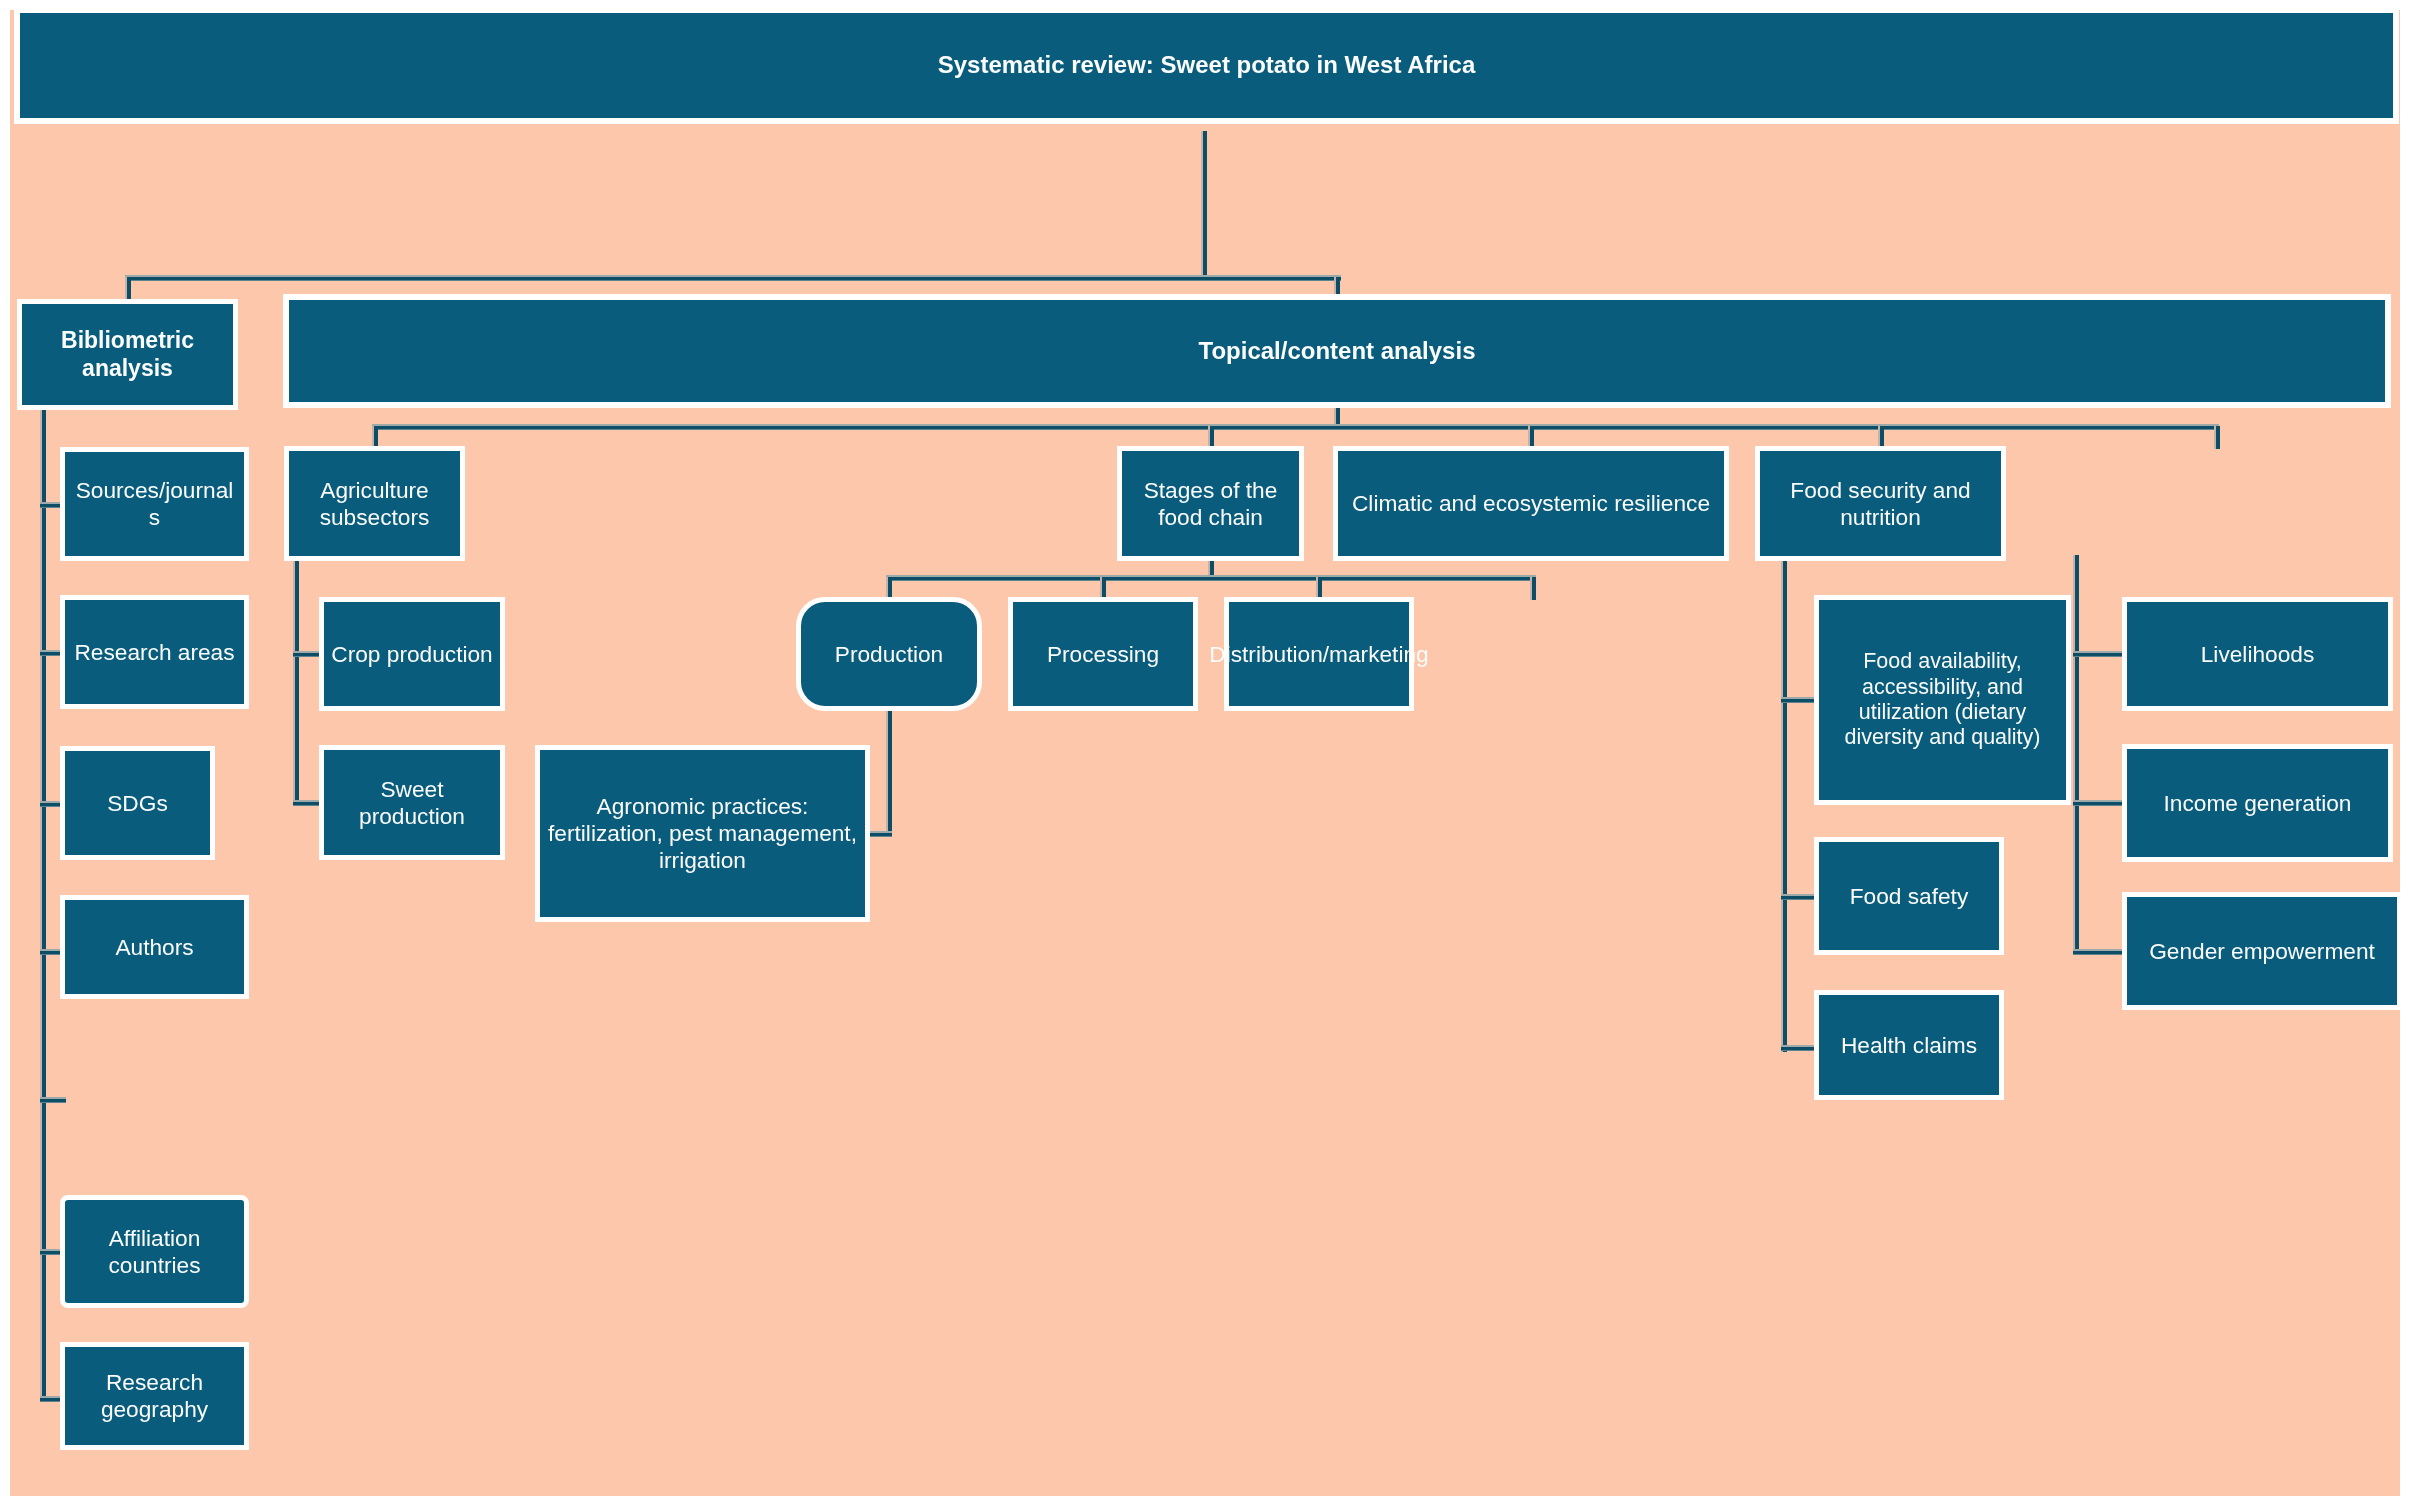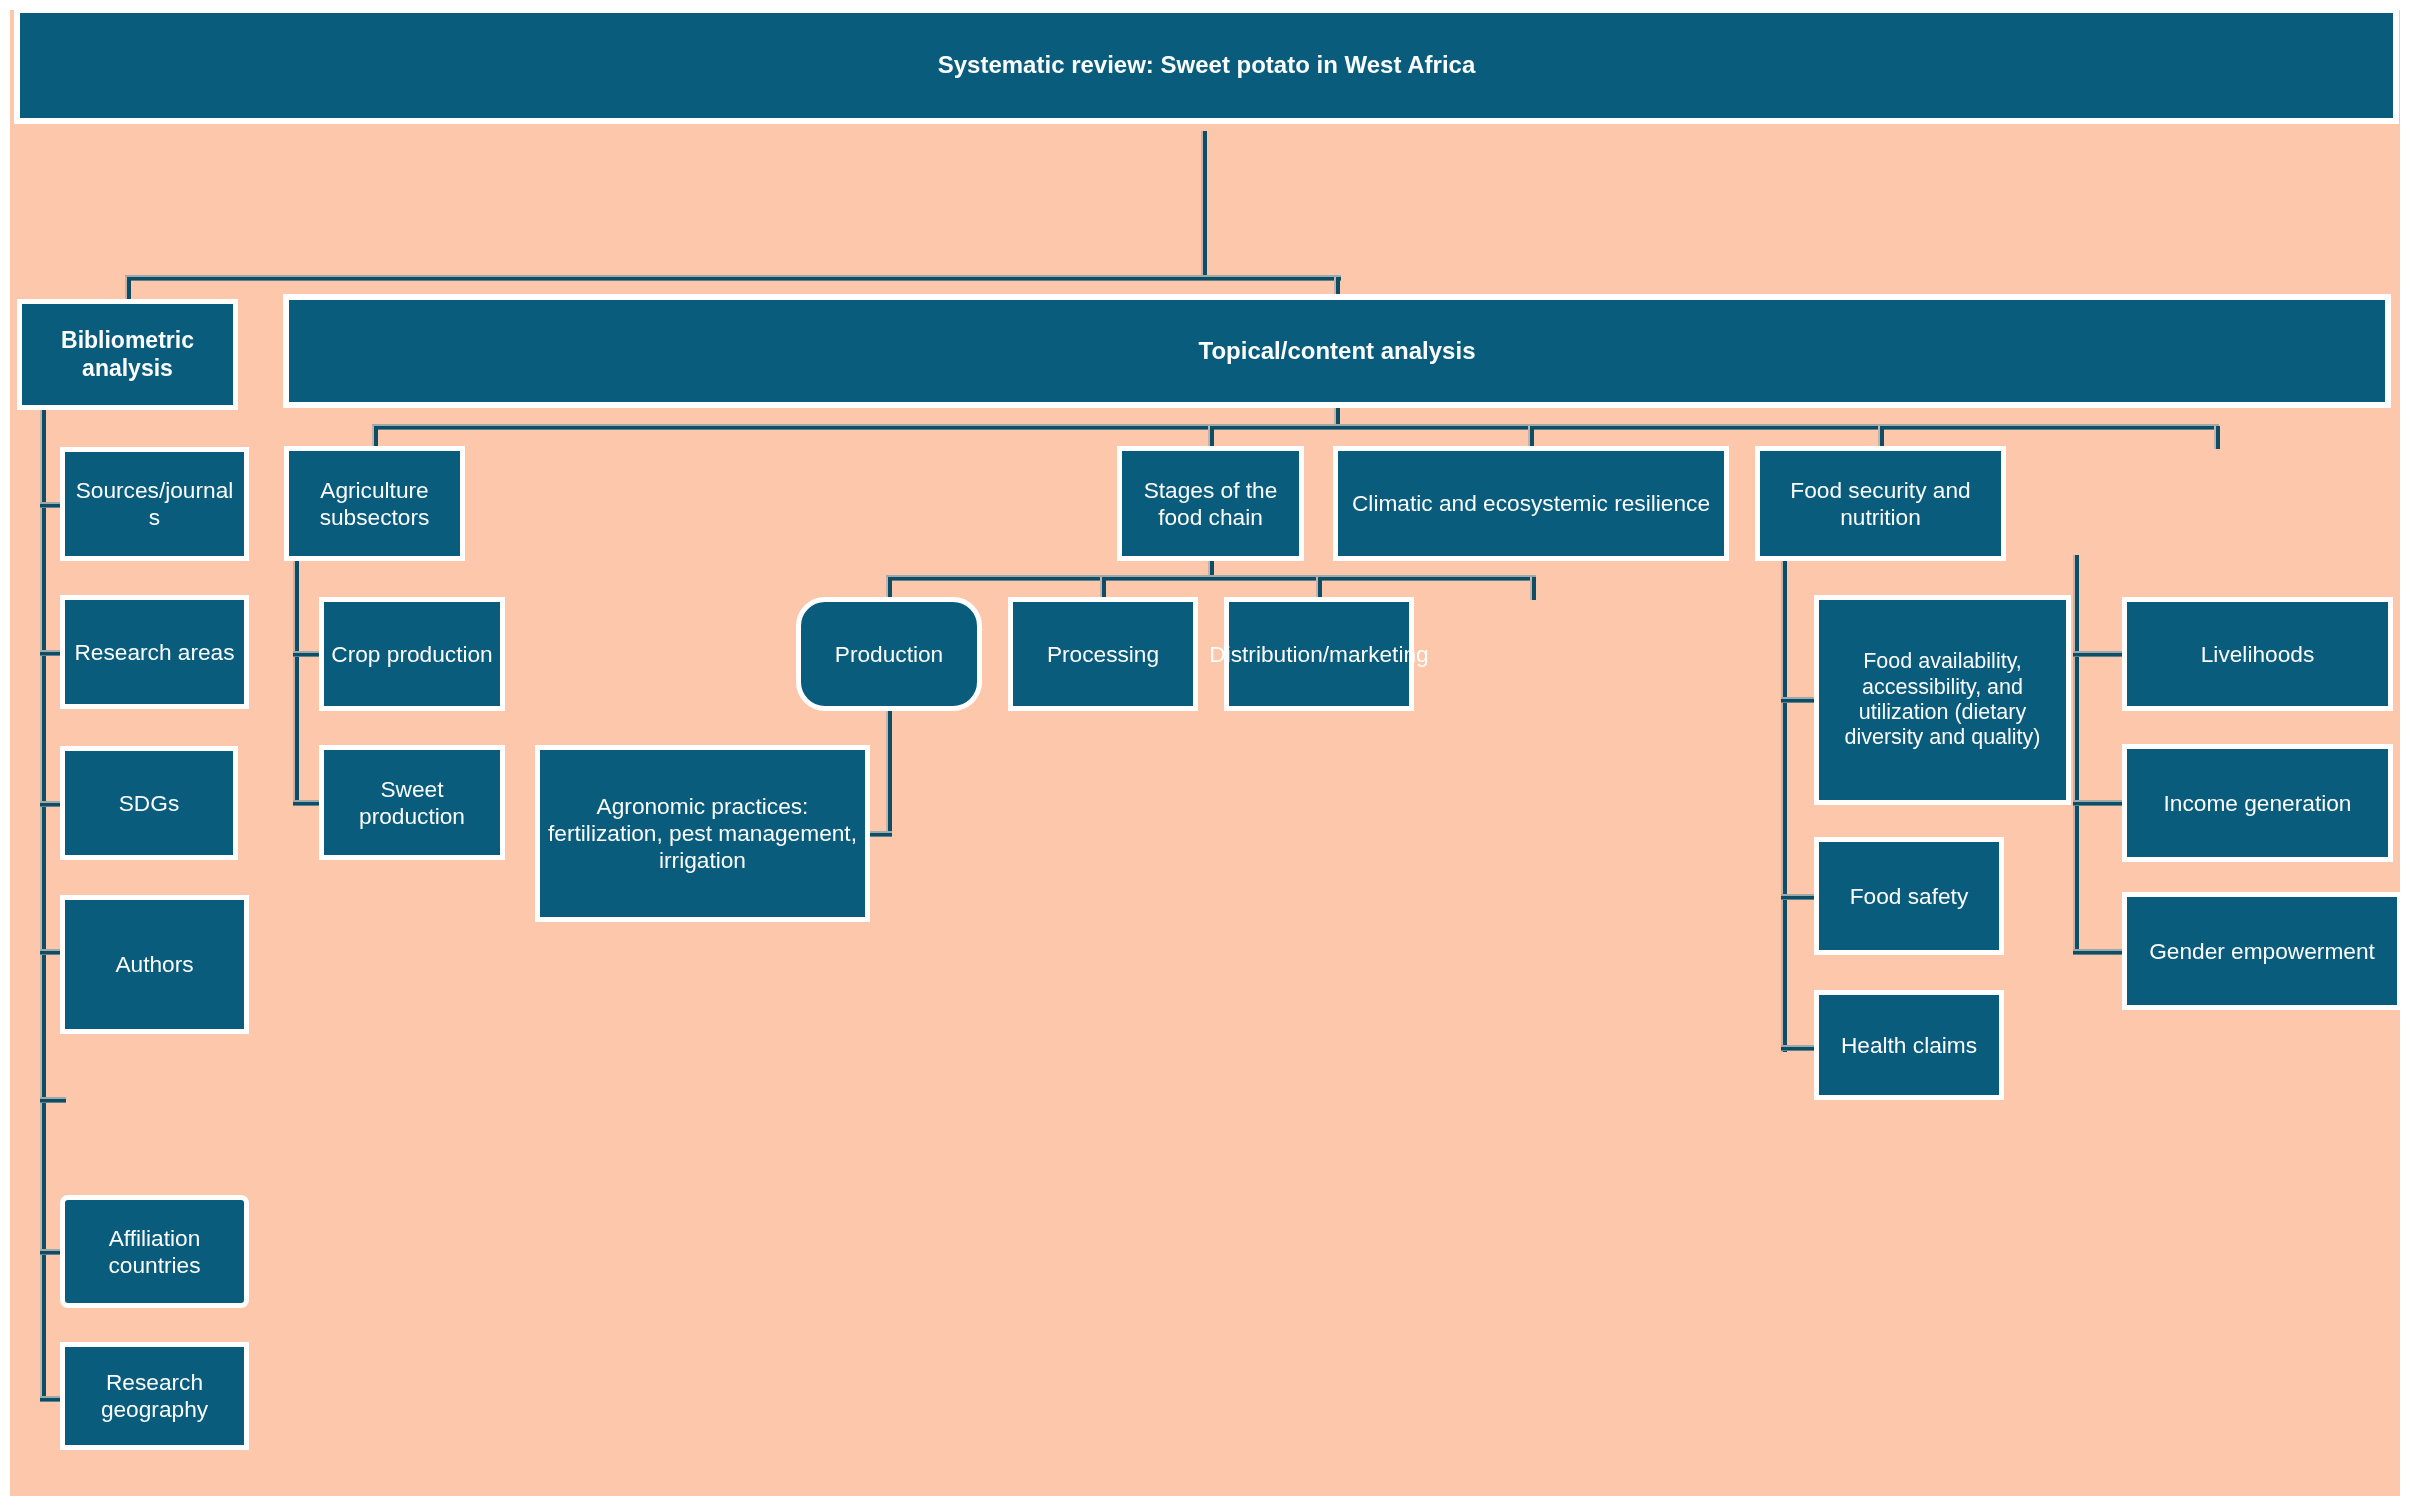--- a/index.html
+++ b/index.html
@@ -118,22 +118,22 @@
   <div class="hline" style="left:2073px; top:949px; width:55px;"></div>
 
   <div class="box banner" style="left:14px; top:7px; width:2385px; height:117px;">Systematic review: Sweet potato in West Africa</div>
 
   <div class="box subbanner" style="left:17px; top:299px; width:221px; height:111px;">Bibliometric analysis</div>
 
   <div class="box banner" style="left:283px; top:294px; width:2108px; height:114px;">Topical/content analysis</div>
 
   <div class="box charwrap" style="left:60px; top:447px; width:189px; height:114px;">Sources/journals</div>
   <div class="box" style="left:60px; top:595px; width:189px; height:114px;">Research areas</div>
-  <div class="box" style="left:60px; top:746px; width:178px; height:114px;">SDGs</div>
-  <div class="box" style="left:60px; top:895px; width:189px; height:139px;">Authors</div>
+  <div class="box" style="left:60px; top:746px; width:155px; height:114px;">SDGs</div>
+  <div class="box" style="left:60px; top:895px; width:189px; height:104px;">Authors</div>
   <div class="box" style="left:60px; top:1195px; width:189px; height:113px;border-radius:8px;">Affiliation countries</div>
   <div class="box" style="left:60px; top:1342px; width:189px; height:108px;">Research geography</div>
 
   <div class="box" style="left:284px; top:446px; width:181px; height:115px;">Agriculture subsectors</div>
   <div class="box" style="left:1117px; top:446px; width:187px; height:115px;">Stages of the food chain</div>
   <div class="box" style="left:1333px; top:446px; width:396px; height:115px;">Climatic and ecosystemic resilience</div>
   <div class="box" style="left:1755px; top:446px; width:251px; height:115px;">Food security and nutrition</div>
 
   <div class="box" style="left:319px; top:597px; width:186px; height:114px;">Crop production</div>
   <div class="box" style="left:319px; top:745px; width:186px; height:115px;">Sweet production</div>

